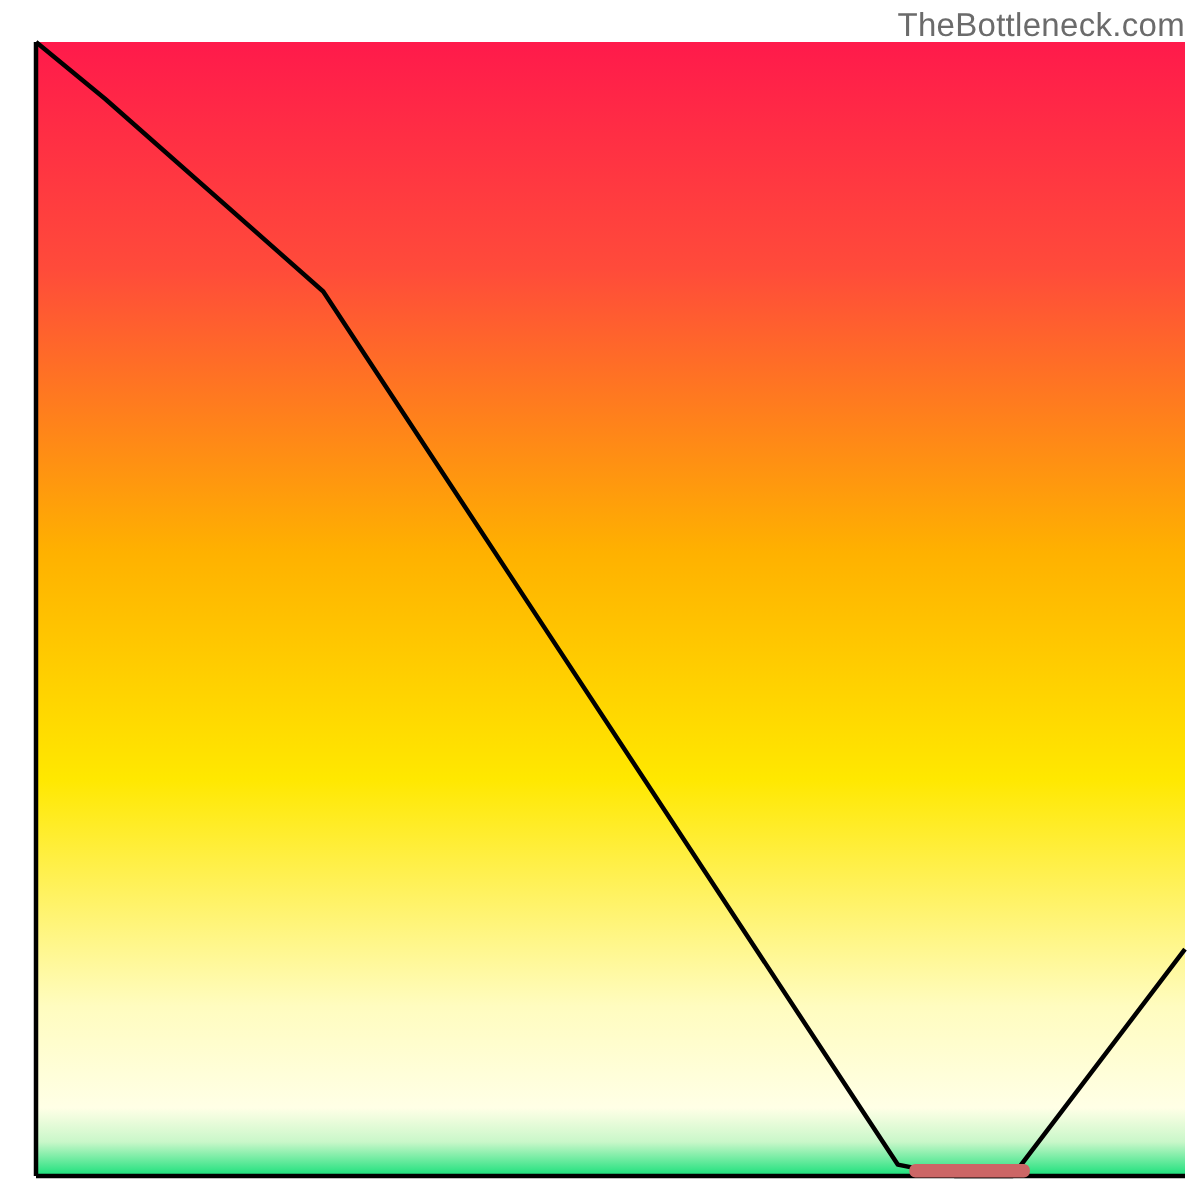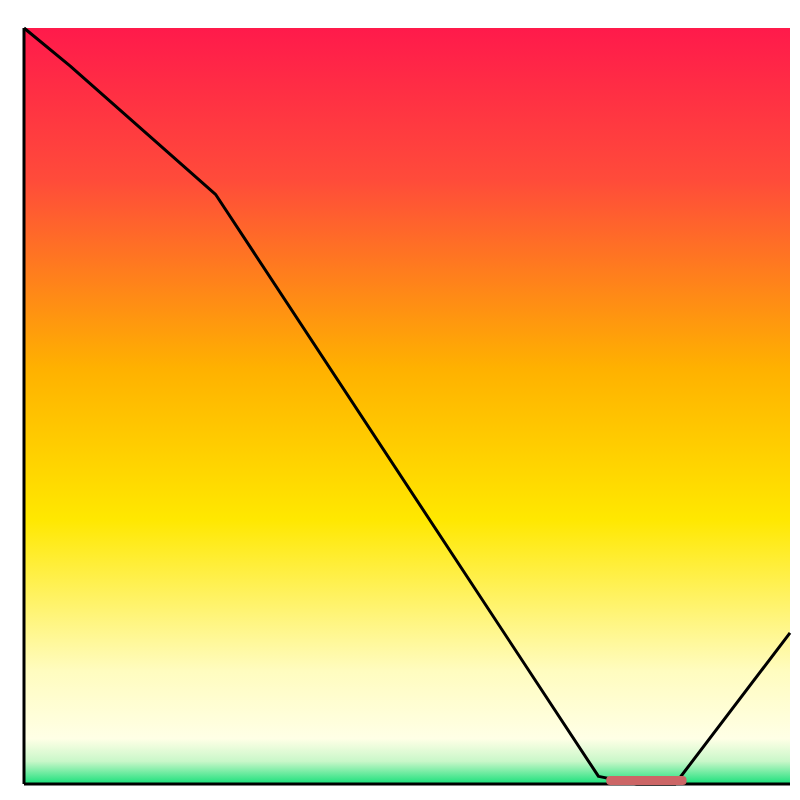--- a/index.html
+++ b/index.html
@@ -29,20 +29,21 @@
   svg.chart {
     position: absolute;
     top: 0;
     left: 0;
   }
 </style>
 </head>
 <body>
 
 <div class="container">
+  <div class="watermark">TheBottleneck.com</div>
 
   <svg class="chart" width="800" height="800" viewBox="0 0 800 800">
     <defs>
       <linearGradient id="bg-grad" x1="0" y1="0" x2="0" y2="1">
           <stop offset="0.00%" stop-color="#ff1a4b"></stop>
           <stop offset="20.00%" stop-color="#ff4b3a"></stop>
           <stop offset="45.00%" stop-color="#ffb100"></stop>
           <stop offset="65.00%" stop-color="#ffe800"></stop>
           <stop offset="85.00%" stop-color="#fffcbf"></stop>
           <stop offset="94.00%" stop-color="#ffffe6"></stop>

